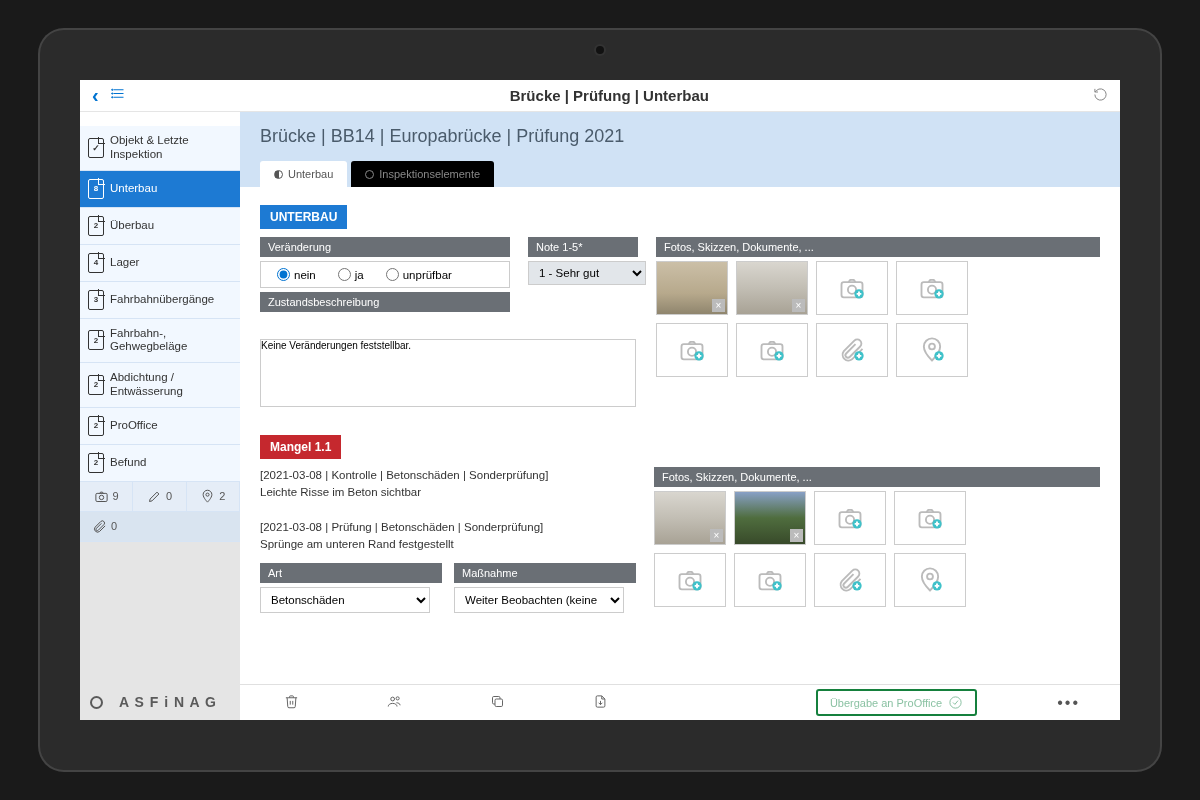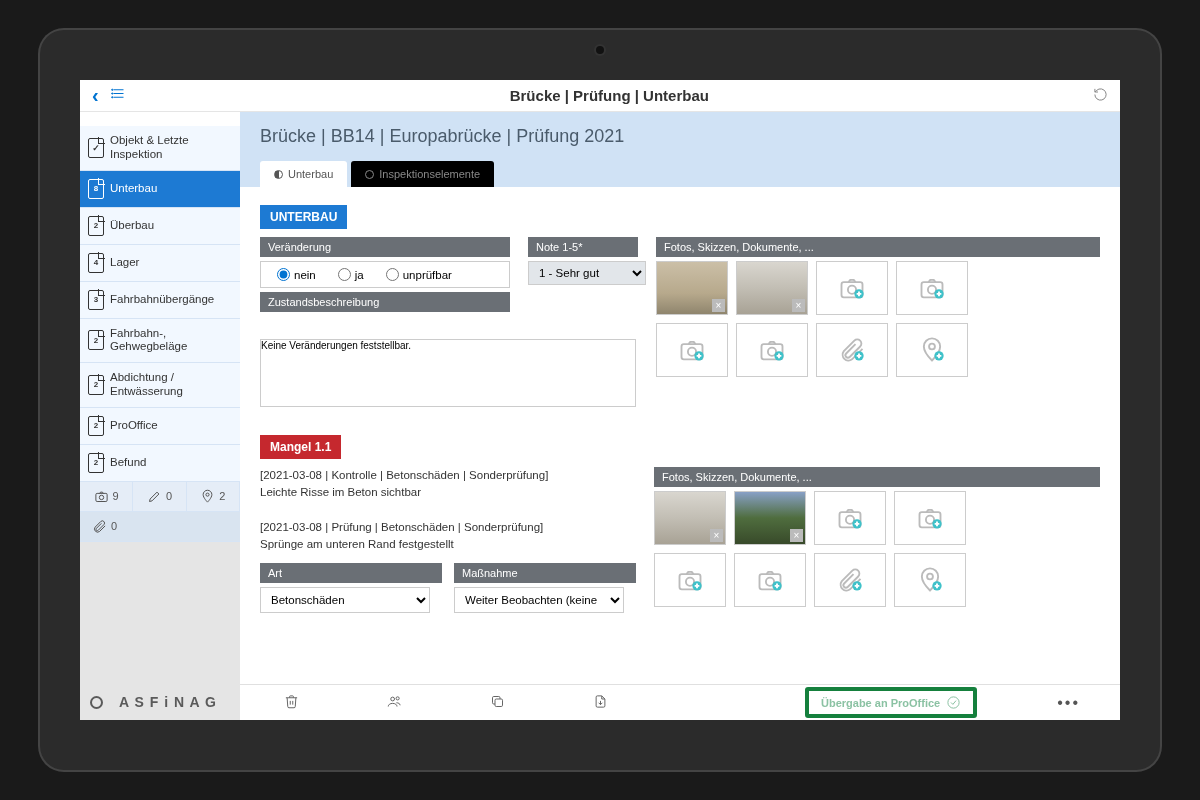--- a/index.html
+++ b/index.html
@@ -51,21 +51,21 @@
 .thumb.photo1 { background: linear-gradient(180deg,#cbbfa7 0%, #b7a98c 60%, #8f856d 100%); }
 .thumb.photo2 { background: linear-gradient(180deg,#d9d6cf 0%, #c2beb4 50%, #a8a295 100%); }
 .thumb.photo3 { background: linear-gradient(180deg,#88a0c6 0%, #4f6d3e 50%, #384a2a 100%); }
 .add-tile { border: 1px solid #ccc; display: flex; align-items: center; justify-content: center; color: #bbb; cursor: pointer; background: #fff; }
 .add-tile svg { width: 28px; height: 28px; }
 .defect-meta { font-size: 11.5px; color: #333; line-height: 1.5; margin-bottom: 10px; }
 .sel { border: 1px solid #ccc; font-size: 11.5px; padding: 5px 6px; background: #fff; width: 170px; }
 .section-block { margin-bottom: 24px; }
 .bottombar { height: 36px; border-top: 1px solid #e0e0e0; display: flex; align-items: center; padding: 0 40px; gap: 80px; color: #666; font-size: 14px; }
 .bottombar .btn { cursor: pointer; padding: 4px; }
-.bottombar .transfer { margin-left: auto; border: 4px solid #15803d; color: #8bc2a3; font-size: 11px; padding: 4px 12px; border-radius: 3px; display: flex; align-items: center; gap: 6px; font-weight: bold; }
+.bottombar .transfer { margin-left: auto; border: 2px solid #15803d; color: #8bc2a3; font-size: 11px; padding: 4px 12px; border-radius: 3px; display: flex; align-items: center; gap: 6px; }
 .bottombar .more { cursor: pointer; font-size: 16px; letter-spacing: 2px; color: #555; }
 svg.ico { width: 15px; height: 15px; stroke: currentColor; fill: none; stroke-width: 1.6; }
 </style>
 </head>
 <body>
 
 <div class="device-frame">
   <div class="camera-dot"></div>
   <div class="screen">
 

